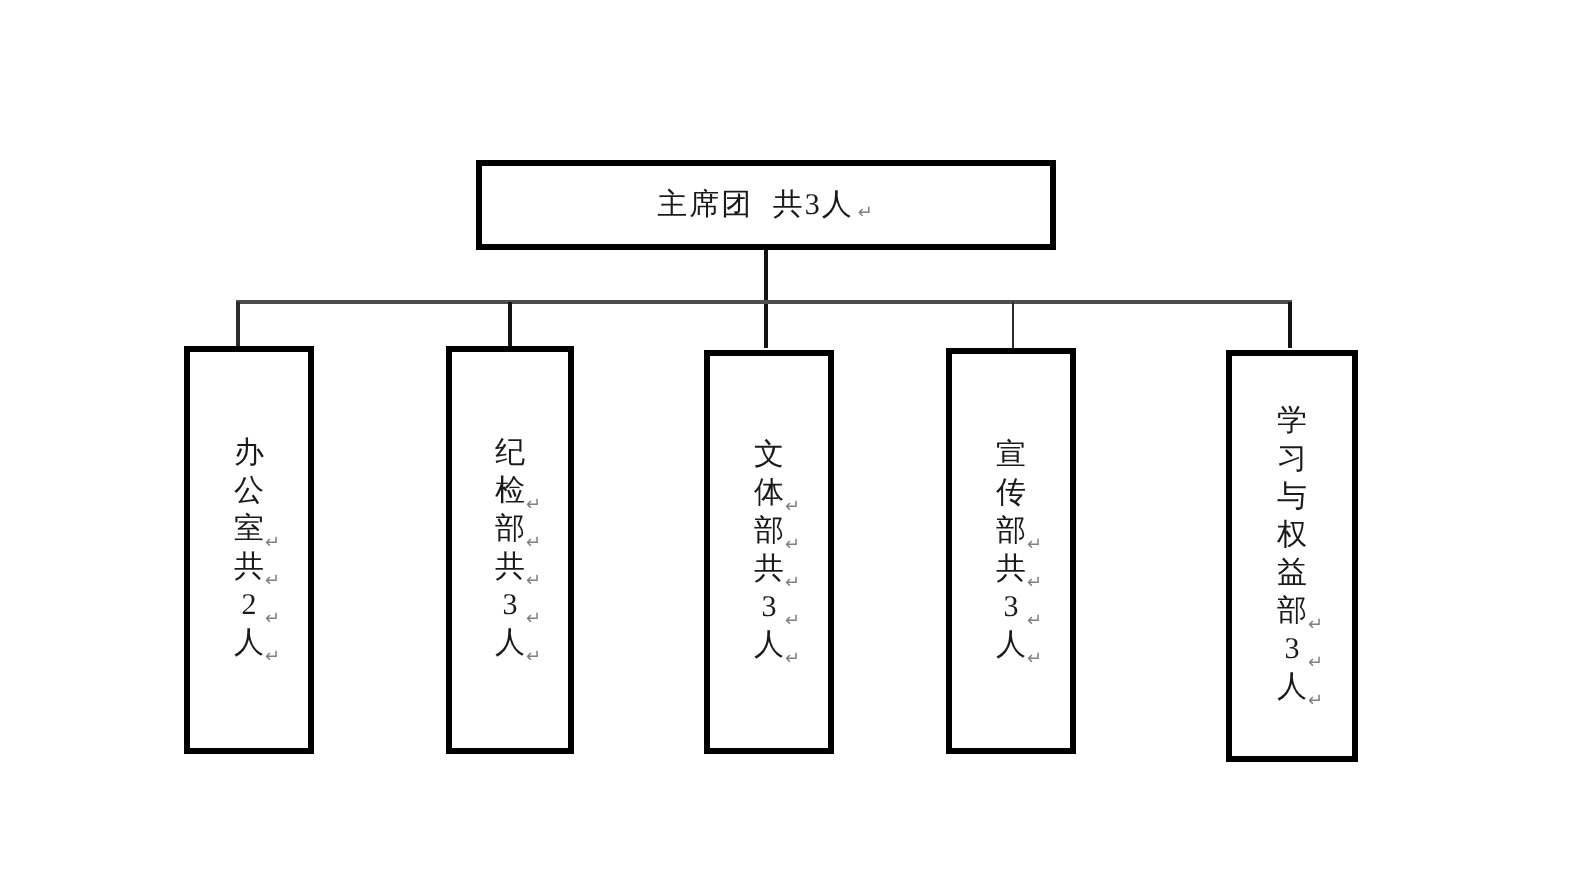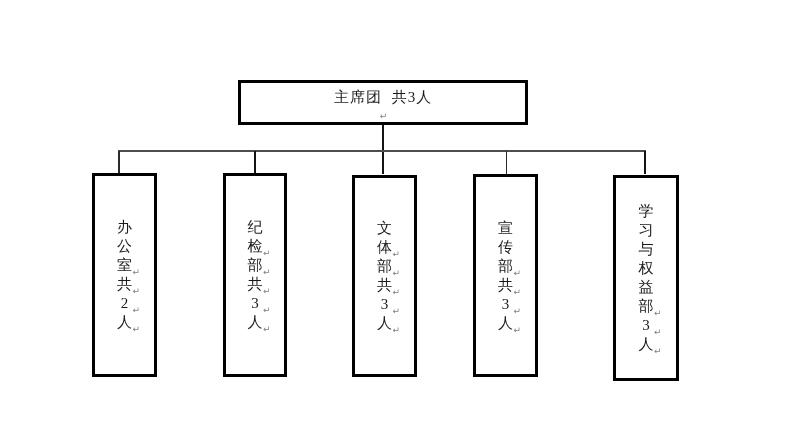--- a/index.html
+++ b/index.html
@@ -1,21 +1,21 @@
 <!DOCTYPE html>
 <html><head>
 <meta charset="utf-8">
 <style>
   html,body{margin:0;padding:0;background:#ffffff;}
   .canvas{
     position:relative;width:791px;height:436px;background:#ffffff;overflow:hidden;
     font-family:"Liberation Serif","DejaVu Serif",serif;color:#1a1a1a;
   }
   .box{
-    position:absolute;box-sizing:border-box;border:3px solid #000000;background:#ffffff;flex-direction:column;
+    position:absolute;box-sizing:border-box;border:3px solid #000000;background:#ffffff;
   }
   .root-box{
     left:238px;top:80px;width:290px;height:45px;
     display:flex;align-items:center;justify-content:center;
     font-size:15px;letter-spacing:1px;word-spacing:5px;white-space:nowrap;
   }
   .child-box{
     display:flex;flex-direction:column;justify-content:center;align-items:stretch;
   }
   .vrow{

